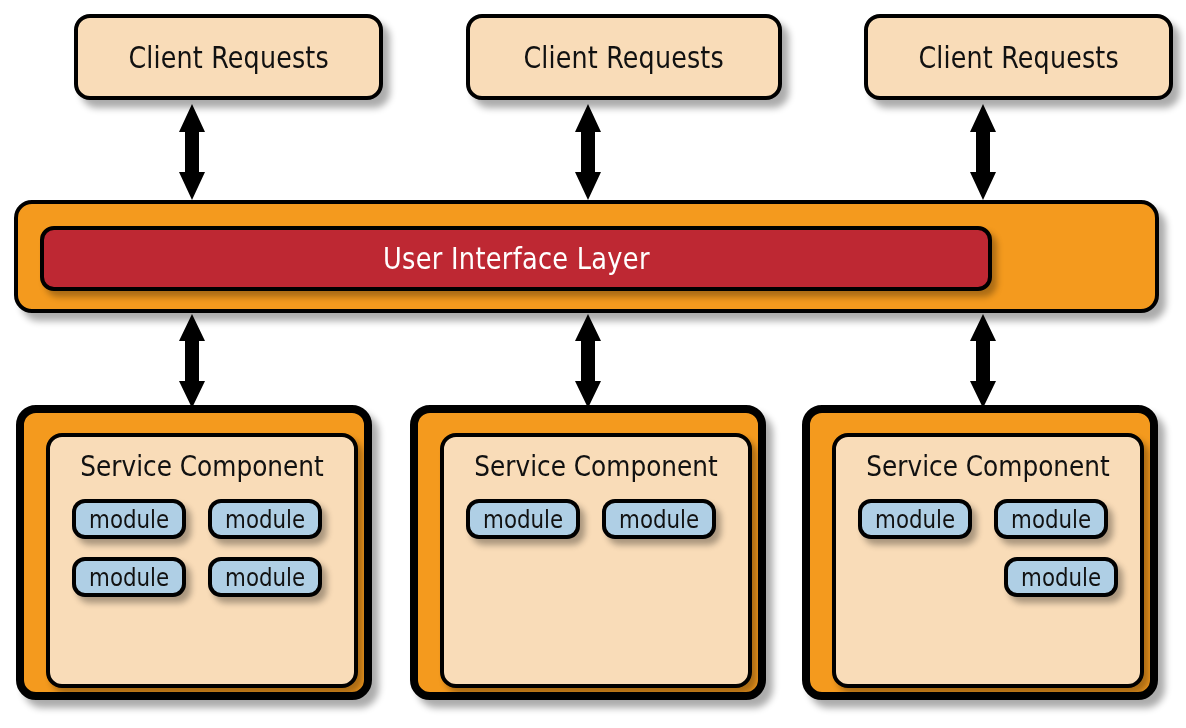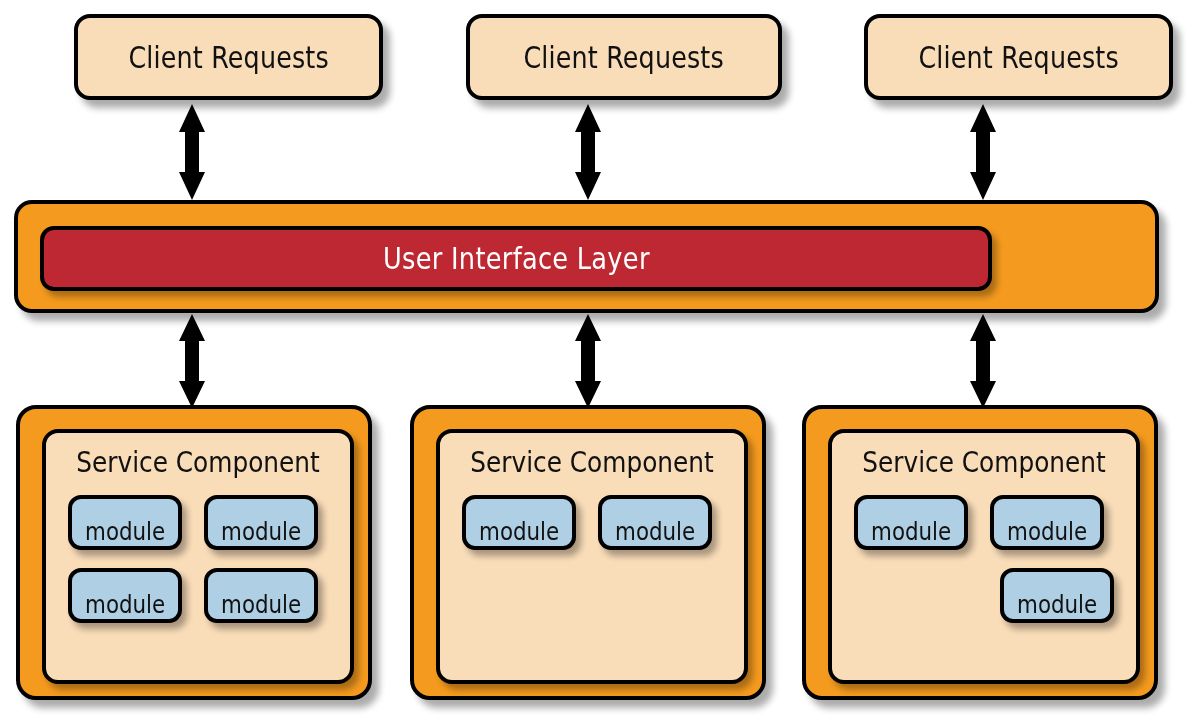--- a/index.html
+++ b/index.html
@@ -69,21 +69,21 @@
     letter-spacing: 0.3px;
     transform: scaleX(0.95);
     white-space: nowrap;
   }
 
   
   .service-outer {
     position: absolute;
     box-sizing: border-box;
     background: #F49A1E;
-    border: 4px solid #000000;
+    border: 8px solid #000000;
     border-radius: 20px;
     box-shadow: 7px 8px 7px rgba(0,0,0,0.33);
   }
   .service-inner {
     position: absolute;
     box-sizing: border-box;
     background: #F9DCB8;
     border: 4px solid #000000;
     border-radius: 16px;
     box-shadow: 5px 6px 6px rgba(0,0,0,0.30);
@@ -109,27 +109,27 @@
   .module-row {
     display: flex;
     flex-direction: row;
     gap: 22px;
     margin-bottom: 18px;
   }
   .module-row.right-align { justify-content: flex-end; }
   .module {
     box-sizing: border-box;
     width: 114px;
-    height: 55px;
+    height: 40px;
     background: #AFCFE5;
     border: 4px solid #000000;
     border-radius: 13px;
     box-shadow: 5px 6px 6px rgba(0,0,0,0.32);
     display: flex;
-    align-items: flex-end;
+    align-items: center;
     justify-content: center;
   }
   .module .label {
     font-size: 25px;
     color: #111111;
     transform: scaleX(0.95);
     white-space: nowrap;
   }
 
   

